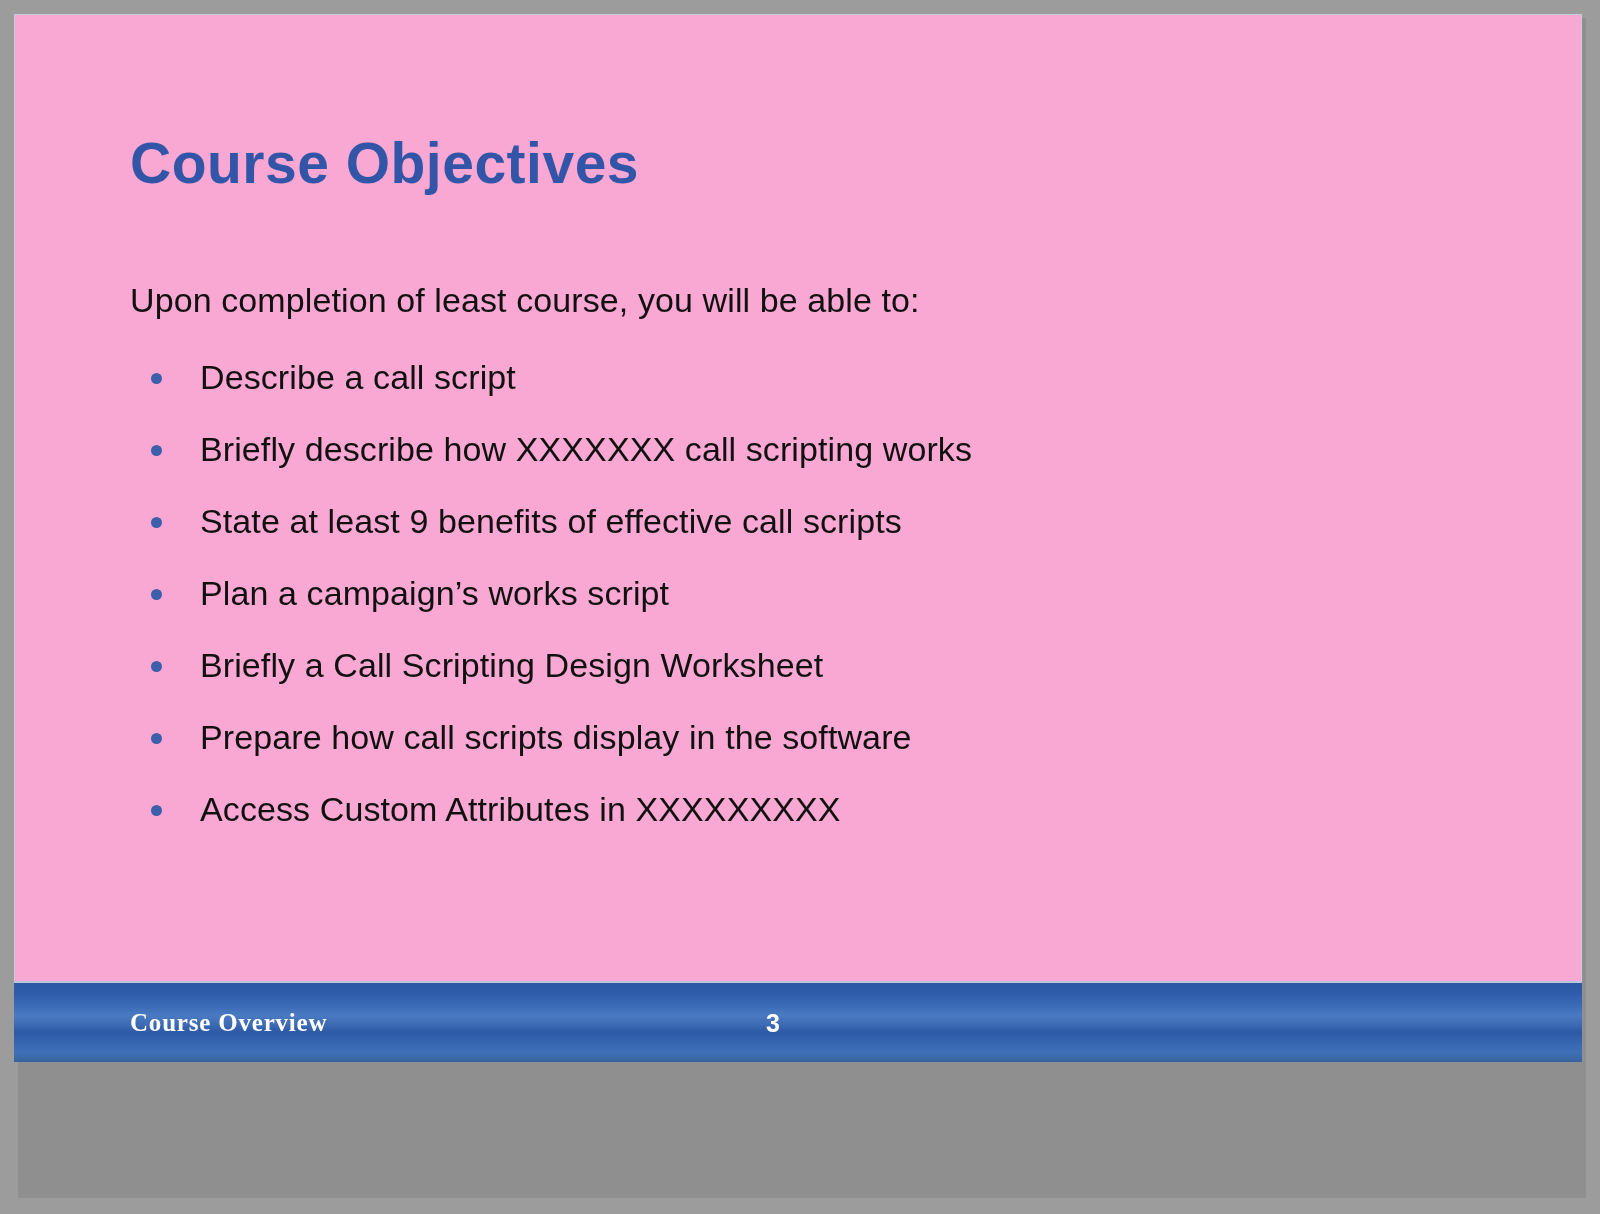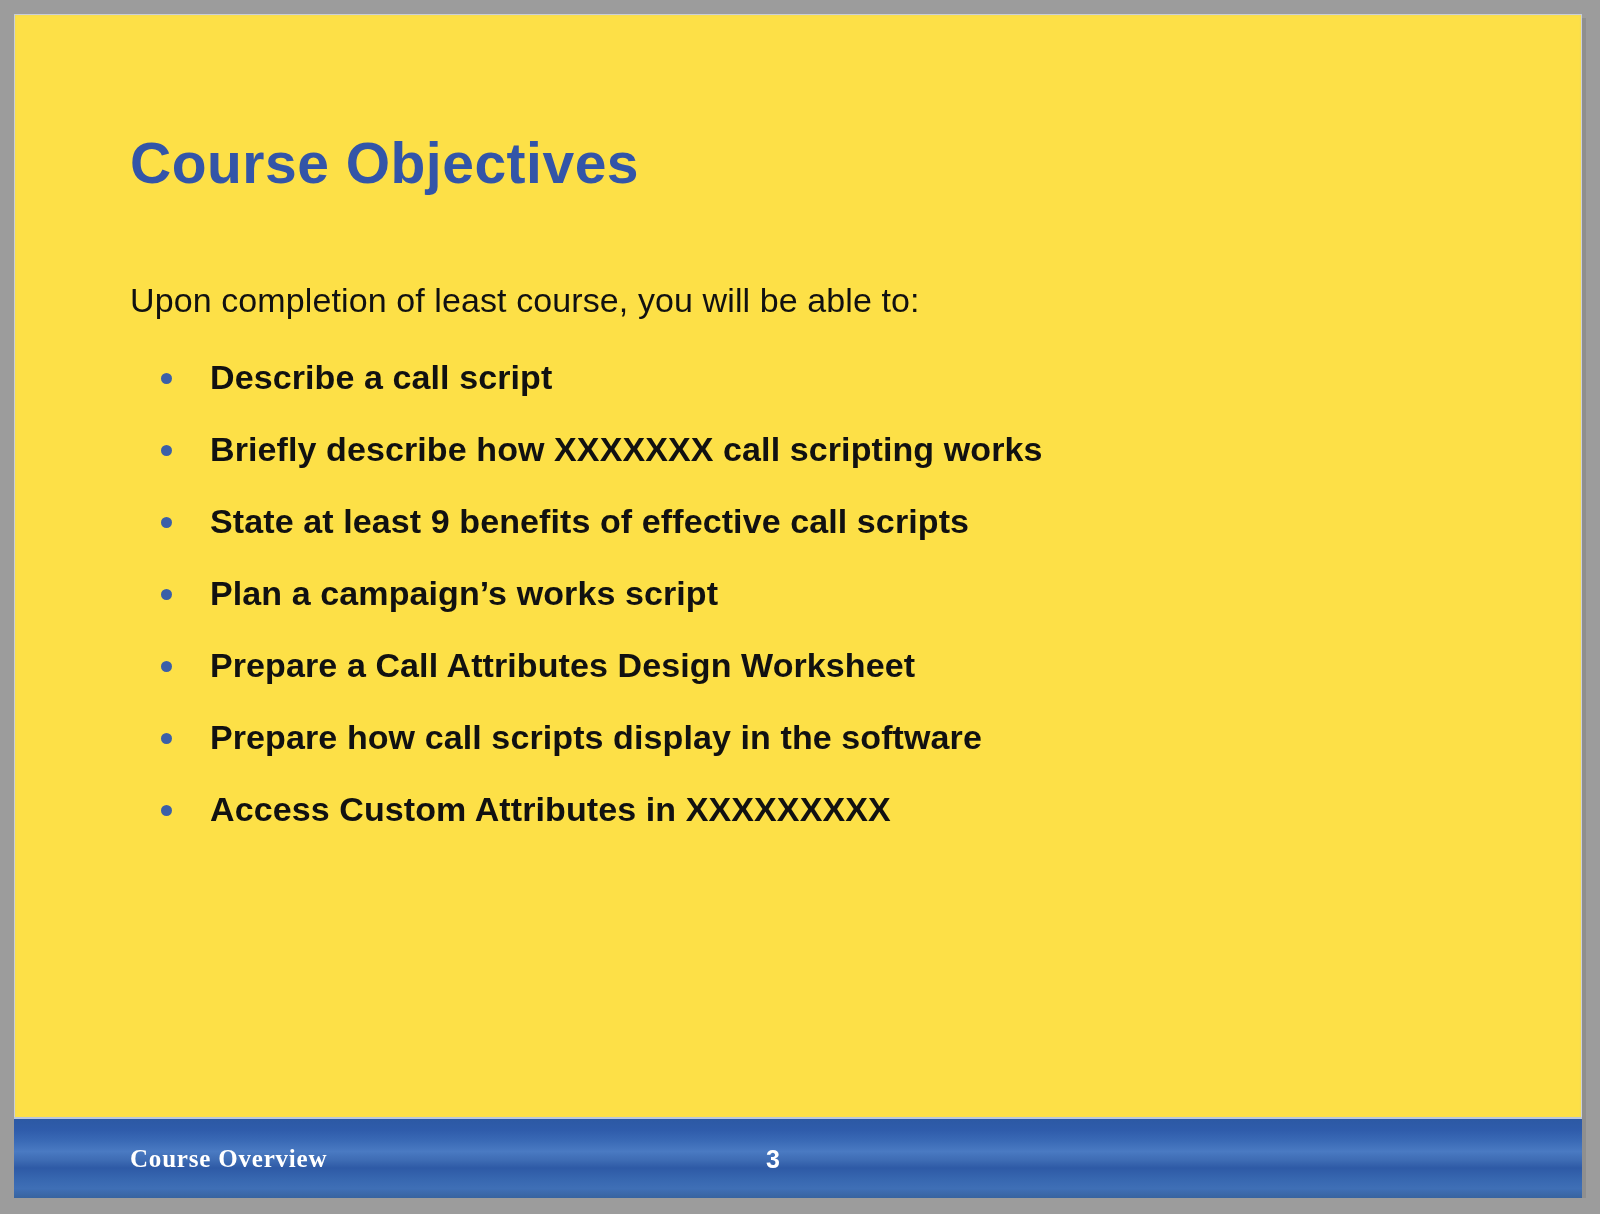--- a/index.html
+++ b/index.html
@@ -31,22 +31,22 @@
     width: 1568px;
     height: 1180px;
     background: #8f8f8f;
   }
 
   .slide {
     position: absolute;
     left: 14px;
     top: 14px;
     width: 1568px;
-    height: 1184px;
-    background: #fde047;
+    height: 1048px;
+    background: #f9a8d4;
     box-shadow: 0 0 0 1px #cfd4da inset;
     overflow: hidden;
   }
 
   .slide-inner-edge {
     position: absolute;
     left: 0; top: 0; right: 0; bottom: 0;
     pointer-events: none;
     box-shadow: inset 0 0 3px rgba(180,190,200,0.55);
   }
@@ -72,23 +72,22 @@
   .intro {
     font-size: 34px;
     color: #111111;
     letter-spacing: 0.1px;
     margin-bottom: 40px;
     white-space: nowrap;
   }
 
   .bullet-list {
     list-style: none;
-    margin: 18px;
+    margin: 8px;
     padding: 0;
-    font-weight: bold;
   }
 
   .bullet-item {
     position: relative;
     font-size: 34px;
     color: #111111;
     letter-spacing: 0.1px;
     padding-left: 62px;
     margin-bottom: 38px;
     white-space: nowrap;
@@ -174,21 +173,21 @@
         <li class="bullet-item">
           <span class="bullet-dot"></span>
           <span>State at least 9 benefits of effective call scripts</span>
         </li>
         <li class="bullet-item">
           <span class="bullet-dot"></span>
           <span>Plan a campaign’s works script</span>
         </li>
         <li class="bullet-item">
           <span class="bullet-dot"></span>
-          <span>Prepare a Call Attributes Design Worksheet</span>
+          <span>Briefly a Call Scripting Design Worksheet</span>
         </li>
         <li class="bullet-item">
           <span class="bullet-dot"></span>
           <span>Prepare how call scripts display in the software</span>
         </li>
         <li class="bullet-item">
           <span class="bullet-dot"></span>
           <span>Access Custom Attributes in XXXXXXXXX</span>
         </li>
       </ul>

